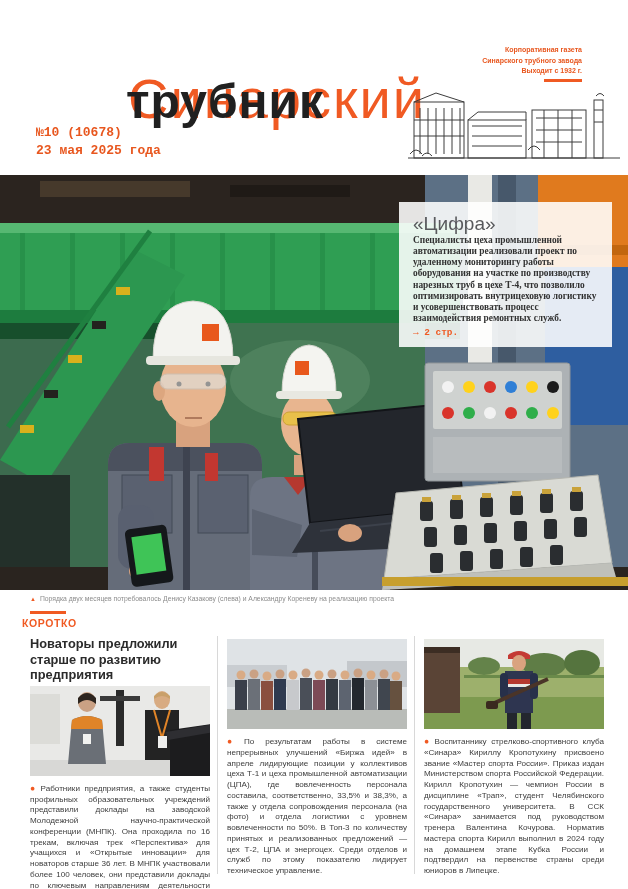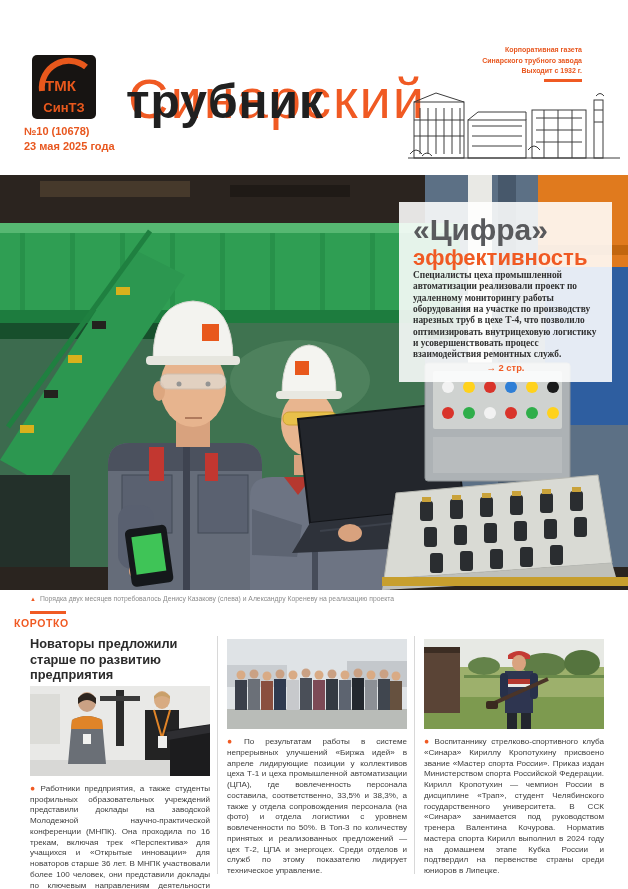--- a/index.html
+++ b/index.html
@@ -1,68 +1,60 @@
 <!DOCTYPE html>
 <html><head>
 <meta charset="utf-8">
 <style>
   html,body{margin:0;padding:0;background:#fff;}
   .page{position:relative;width:628px;height:889px;background:#ffffff;overflow:hidden;
         font-family:"Liberation Sans",sans-serif;color:#2b2b2b;}
   
   .logo-box{position:absolute;left:32px;top:55px;width:64px;height:64px;}
-  .issue-info{position:absolute;left:24px;top:124px;color:#e8571f;font-size:11px;font-weight:bold;line-height:1.4;}
+  .issue-info{position:absolute;left:36px;top:124px;color:#e8571f;font-size:13px;font-weight:bold;line-height:1.4;font-family:Liberation Mono, monospace;}
   .title1{position:absolute;left:128px;top:26px;font-size:56px;font-weight:400;color:#f05a23;letter-spacing:2px;margin-top:40px;}
   .title2{position:absolute;left:126px;top:74px;font-size:48px;font-weight:800;color:#202020;letter-spacing:1px;text-align:right;}
   .tagline{position:absolute;left:400px;top:45px;width:182px;text-align:right;color:#e8571f;
            font-size:7px;font-weight:bold;line-height:1.5;}
   .tagline-rule{position:absolute;left:544px;top:79px;width:38px;height:3px;background:#f05a23;}
   .factory-sketch{position:absolute;left:406px;top:88px;width:216px;height:80px;}
   
   .hero{position:absolute;left:0;top:175px;width:628px;height:415px;}
   .hero svg{display:block;}
   .overlay{position:absolute;left:399px;top:27px;width:213px;box-sizing:border-box;
            padding:12px 14px 9px 14px;background:rgba(255,255,255,.88);}
-  .h-gray{font-size:30px;font-weight:bold;color:#595a5d;line-height:1.08;}
+  .h-gray{font-size:19px;font-weight:normal;color:#595a5d;line-height:1.08;}
   .h-orange{font-size:22px;font-weight:800;color:#f05a23;line-height:1.08;}
   .lead{font-family:"Liberation Serif",serif;font-weight:bold;
         font-size:9.4px;line-height:1.2;color:#313131;}
-  .pageref{margin-top:2px;font-family:Liberation Sans, sans-serif;font-weight:bold;
-           font-size:9.4px;color:#f05a23;text-align:center;}
+  .pageref{margin-top:2px;font-family:Liberation Mono, monospace;font-weight:bold;
+           font-size:9.4px;color:#f05a23;}
   
   .caption-row{position:absolute;left:30px;top:595px;width:560px;display:flex;align-items:center;gap:4px;}
   .caption-marker{color:#f05a23;font-size:6px;line-height:1;}
   .caption-text{font-size:6.8px;color:#8c8c8c;}
   .section-rule{position:absolute;left:30px;top:611px;width:36px;height:3px;background:#f05a23;}
-  .section-label{position:absolute;left:14px;top:617px;font-size:10.5px;font-weight:800;
+  .section-label{position:absolute;left:22px;top:617px;font-size:10.5px;font-weight:800;
                  color:#f05a23;letter-spacing:.6px;}
   
   .col{position:absolute;top:636px;width:180px;}
   .col1{left:30px;} .col2{left:227px;} .col3{left:424px;}
   .divider{position:absolute;top:636px;width:1px;height:238px;background:#d8d8d8;}
   .div1{left:217px;} .div2{left:414px;}
   .brief-title{font-size:12.8px;font-weight:bold;color:#2b2b2b;line-height:1.22;min-height:33px;}
   .brief-photo{margin-top:3px;width:180px;height:90px;}
   .brief-photo svg{display:block;}
   .brief-body{margin-top:7px;font-size:8.1px;line-height:1.33;color:#3c3c3c;text-align:justify;}
   .bullet{color:#f05a23;font-size:8.5px;margin-right:3px;}
 </style>
 </head>
 <body>
 
 <div class="page">
 
-  <div class="logo-box">
-    <svg viewBox="0 0 64 64" width="64" height="64">
-      <rect x="0" y="0" width="64" height="64" rx="5" fill="#171412"></rect>
-      <path d="M10,36 A27,27 0 0 1 54,12" stroke="#e8581c" stroke-width="6" fill="none"></path>
-      <text x="13" y="36" font-size="15" font-weight="bold" fill="#e8581c" font-family="Liberation Sans, sans-serif">ТМК</text>
-      <text x="32" y="57" font-size="13" font-weight="bold" fill="#e8581c" text-anchor="middle" font-family="Liberation Sans, sans-serif">СинТЗ</text>
-    </svg>
-  </div>
 
   <div class="issue-info">
     <div>№10 (10678)</div>
     <div>23 мая 2025 года</div>
   </div>
 
   <div class="title1">Синарский</div>
   <div class="title2">трубник</div>
 
   <div class="tagline">
@@ -218,21 +210,20 @@
         <rect x="482" y="318" width="9" height="5"></rect>
           <rect x="512" y="316" width="9" height="5"></rect>
         <rect x="542" y="314" width="9" height="5"></rect>
           <rect x="572" y="312" width="9" height="5"></rect>
       </g>
       <rect x="382" y="402" width="246" height="9" fill="#c79f2e"></rect>
     </svg>
 
     <div class="overlay">
       <div class="h-gray">«Цифра»</div>
-      <div class="h-orange">эффективность</div>
       <div class="lead">Специалисты цеха промышленной автоматизации реализовали проект по удаленному мониторингу работы оборудования на участке по производству нарезных труб в цехе Т-4, что позволило оптимизировать внутрицеховую логистику и усовершенствовать процесс взаимодействия ремонтных служб.</div>
       <div class="pageref">→ 2 стр.</div>
     </div>
   </div>
 
   <div class="caption-row">
     <span class="caption-marker">▲</span>
     <span class="caption-text">Порядка двух месяцев потребовалось Денису Казакову (слева) и Александру Кореневу на реализацию проекта</span>
   </div>
 

